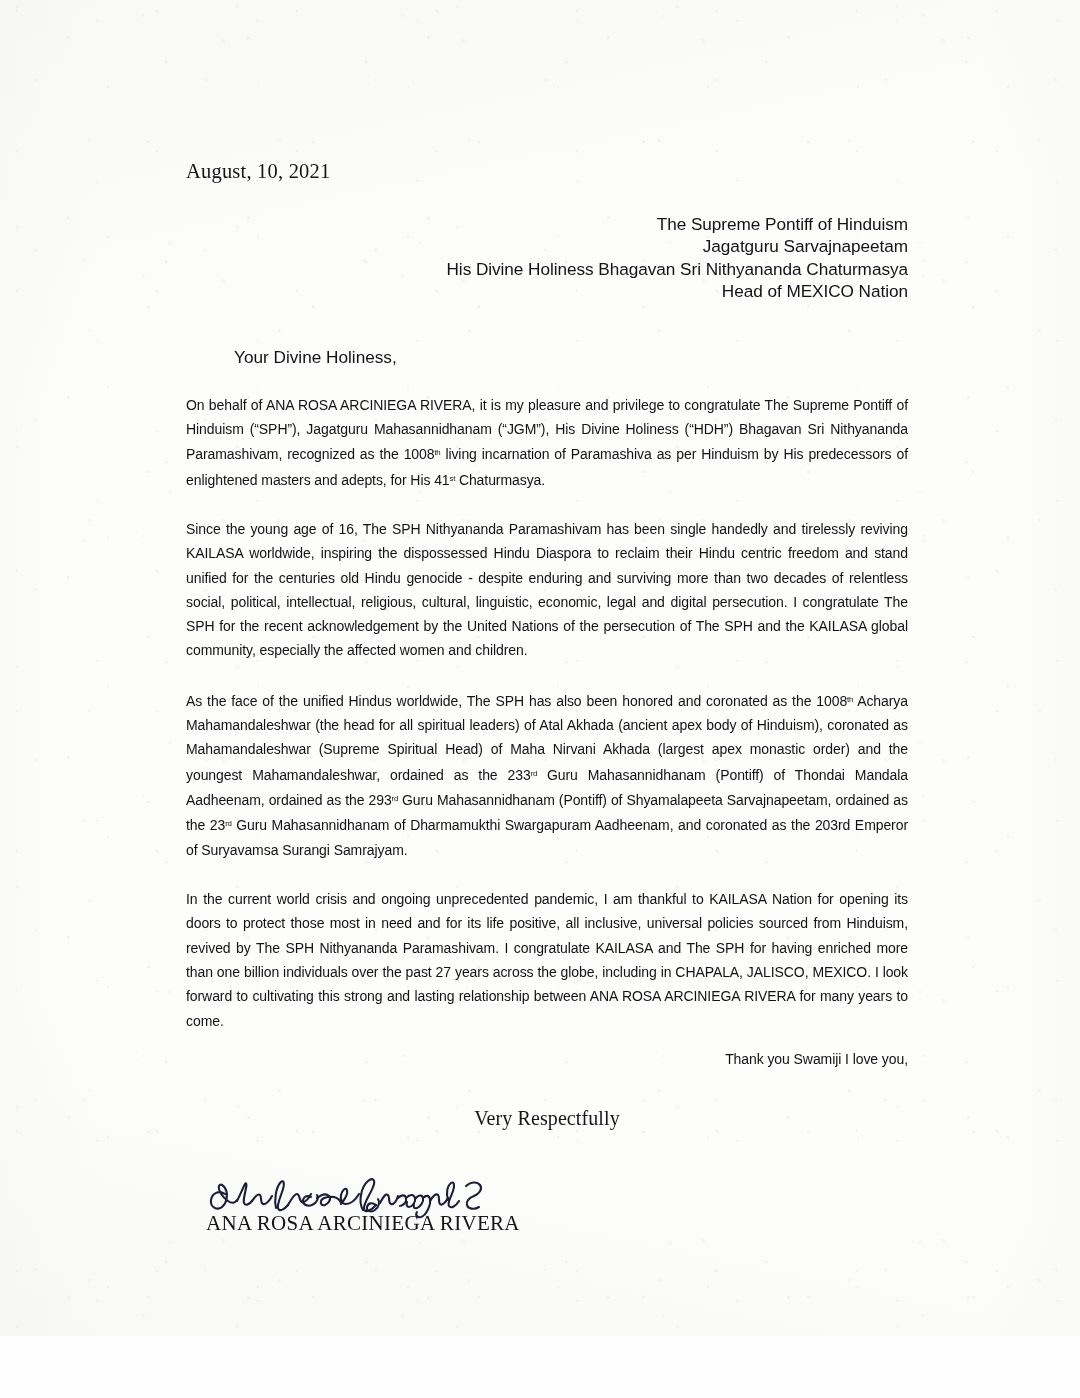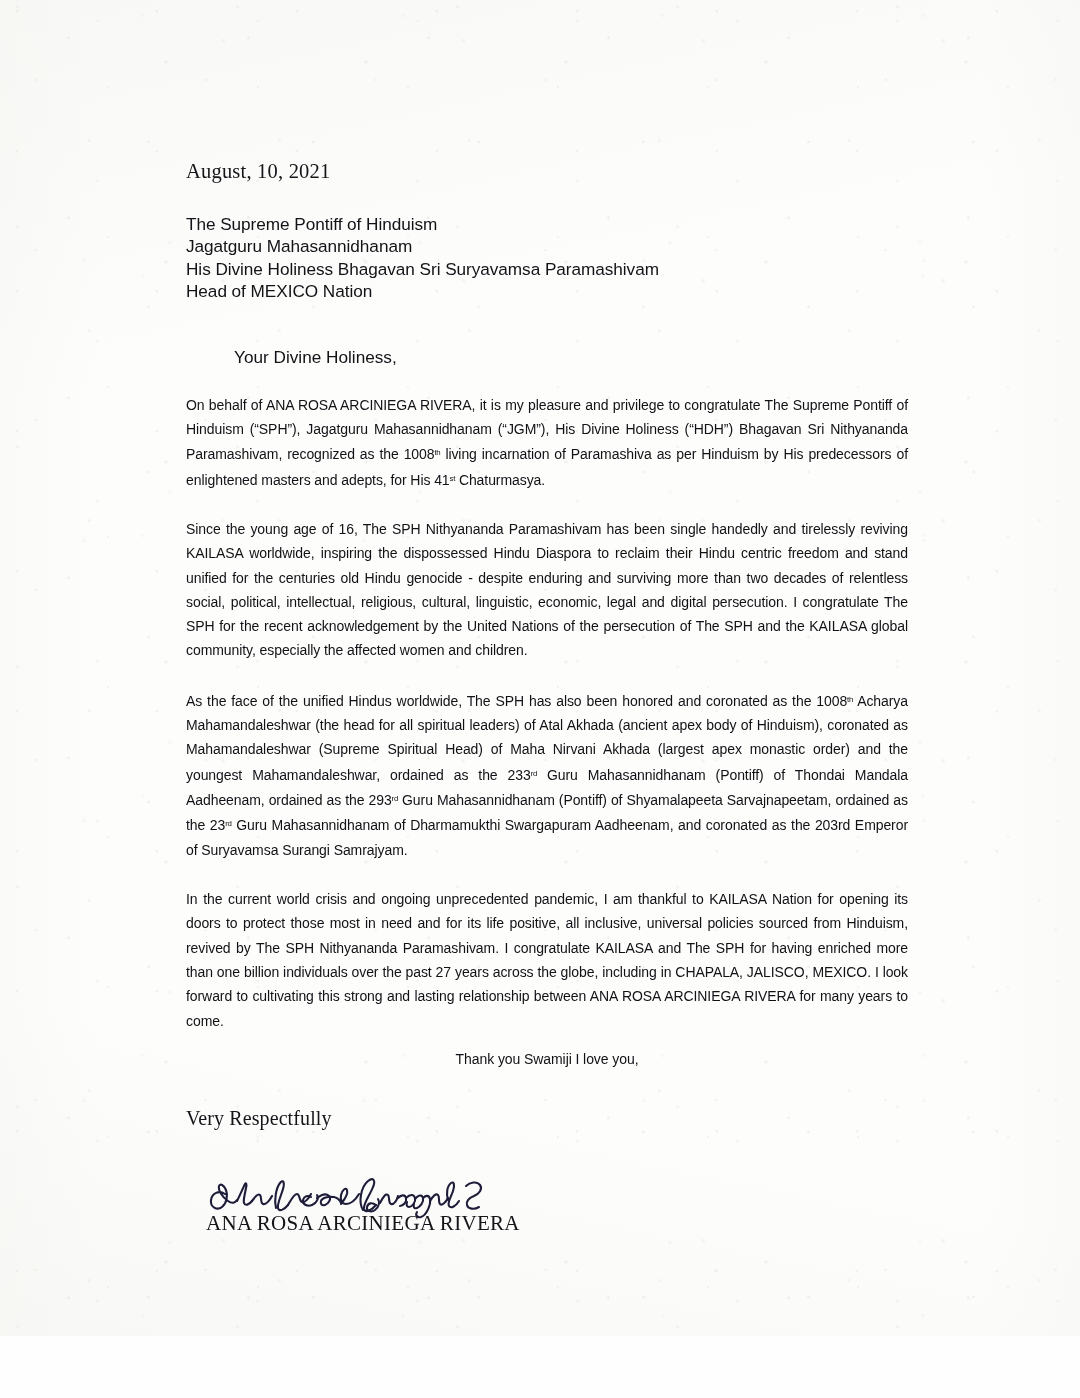--- a/index.html
+++ b/index.html
@@ -63,20 +63,21 @@
     letter-spacing: 0.2px;
     margin-top: 160px;
   }
 
   .addressee {
     margin-top: 30px;
     font-size: 17.2px;
     line-height: 22.4px;
     color: #121217;
     letter-spacing: -0.05px;
+    text-align: right;
   }
   .addressee div { white-space: nowrap; }
 
   .salutation {
     margin-top: 44px;
     font-size: 17.2px;
     color: #121217;
     margin-left: 48px;
   }
 
@@ -95,20 +96,21 @@
     vertical-align: 0.52em;
     letter-spacing: -0.3px;
   }
 
   .closing {
     font-family: "Liberation Serif", serif;
     font-size: 20px;
     color: #15151a;
     margin-top: 36px;
     letter-spacing: 0.1px;
+    text-align: center;
   }
 
   .sig-block {
     margin-top: 44px;
     position: relative;
     margin-left: 20px;
   }
 
   .signature-svg {
     display: block;
@@ -145,36 +147,36 @@
 <div class="page">
   <div class="scan-sheet"></div>
   <div class="speckle"></div>
 
   <div class="content">
 
     <div class="date-line">August, 10, 2021</div>
 
     <div class="addressee">
       <div>The Supreme Pontiff of Hinduism</div>
-      <div>Jagatguru Mahasannidhanam</div>
-      <div>His Divine Holiness Bhagavan Sri Suryavamsa Paramashivam</div>
+      <div>Jagatguru Sarvajnapeetam</div>
+      <div>His Divine Holiness Bhagavan Sri Nithyananda Chaturmasya</div>
       <div>Head of MEXICO Nation</div>
     </div>
 
     <div class="salutation">Your Divine Holiness,</div>
 
     <p class="para"><span>On behalf of ANA ROSA ARCINIEGA RIVERA, it is my pleasure and privilege to congratulate The Supreme Pontiff of Hinduism (“SPH”), Jagatguru Mahasannidhanam (“JGM”), His Divine Holiness (“HDH”) Bhagavan Sri Nithyananda Paramashivam, recognized as the 1008</span><sup>th</sup><span> living incarnation of Paramashiva as per Hinduism by His predecessors of enlightened masters and adepts, for His 41</span><sup>st</sup><span> Chaturmasya.</span></p>
 
     <p class="para">Since the young age of 16, The SPH Nithyananda Paramashivam has been single handedly and tirelessly reviving KAILASA worldwide, inspiring the dispossessed Hindu Diaspora to reclaim their Hindu centric freedom and stand unified for the centuries old Hindu genocide - despite enduring and surviving more than two decades of relentless social, political, intellectual, religious, cultural, linguistic, economic, legal and digital persecution. I congratulate The SPH for the recent acknowledgement by the United Nations of the persecution of The SPH and the KAILASA global community, especially the affected women and children.</p>
 
     <p class="para"><span>As the face of the unified Hindus worldwide, The SPH has also been honored and coronated as the 1008</span><sup>th</sup><span> Acharya Mahamandaleshwar (the head for all spiritual leaders) of Atal Akhada (ancient apex body of Hinduism), coronated as Mahamandaleshwar (Supreme Spiritual Head) of Maha Nirvani Akhada  (largest apex monastic order) and the youngest Mahamandaleshwar, ordained as the 233</span><sup>rd</sup><span> Guru Mahasannidhanam (Pontiff) of Thondai Mandala Aadheenam, ordained as the 293</span><sup>rd</sup><span> Guru Mahasannidhanam (Pontiff) of Shyamalapeeta Sarvajnapeetam, ordained as the 23</span><sup>rd</sup><span> Guru Mahasannidhanam of Dharmamukthi Swargapuram Aadheenam, and coronated as the 203rd Emperor of Suryavamsa Surangi Samrajyam.</span></p>
 
     <p class="para">In the current world crisis and ongoing unprecedented pandemic, I am thankful to KAILASA Nation for opening its doors to protect those most in need and for its life positive, all inclusive, universal policies sourced from Hinduism, revived by The SPH Nithyananda Paramashivam. I congratulate KAILASA and The SPH for having enriched more than one billion individuals over the past 27 years across the globe, including in CHAPALA, JALISCO, MEXICO. I look forward to cultivating this strong and lasting relationship between ANA ROSA ARCINIEGA RIVERA for many years to come.</p>
 
-    <div class="para" style="margin-top:0; text-align:center;">Thank you Swamiji I love you,</div>
+    <div class="para" style="margin-top:0; text-align:right;">Thank you Swamiji I love you,</div>
 
     <div class="closing">Very Respectfully</div>
 
     <div class="sig-block">
       <svg class="signature-svg" width="285" height="46" viewBox="0 0 285 46">
         <g fill="none" stroke="#1d1d3a" stroke-width="2.1" stroke-linecap="round" stroke-linejoin="round">
           <path d="M17 20 C11 16, 4 19, 3 26 C2 33, 9 37, 14 33 C19 29, 20 21, 18 16 C16 11, 12 9, 11 12 C10 16, 14 23, 20 27 C24 30, 27 29, 29 26"></path>
           <path d="M29 27 C32 21, 35 14, 37 10 C38 8, 39 10, 38 14 C37 20, 35 26, 36 29 C37 32, 41 31, 44 27"></path>
           <path d="M44 27 C47 23, 50 19, 52 21 C54 23, 52 29, 55 30 C58 31, 62 26, 64 22"></path>
           <path d="M68 34 C66 26, 68 14, 72 9 C75 5, 77 8, 75 15 C73 22, 69 30, 70 34 C71 38, 76 36, 80 31"></path>

